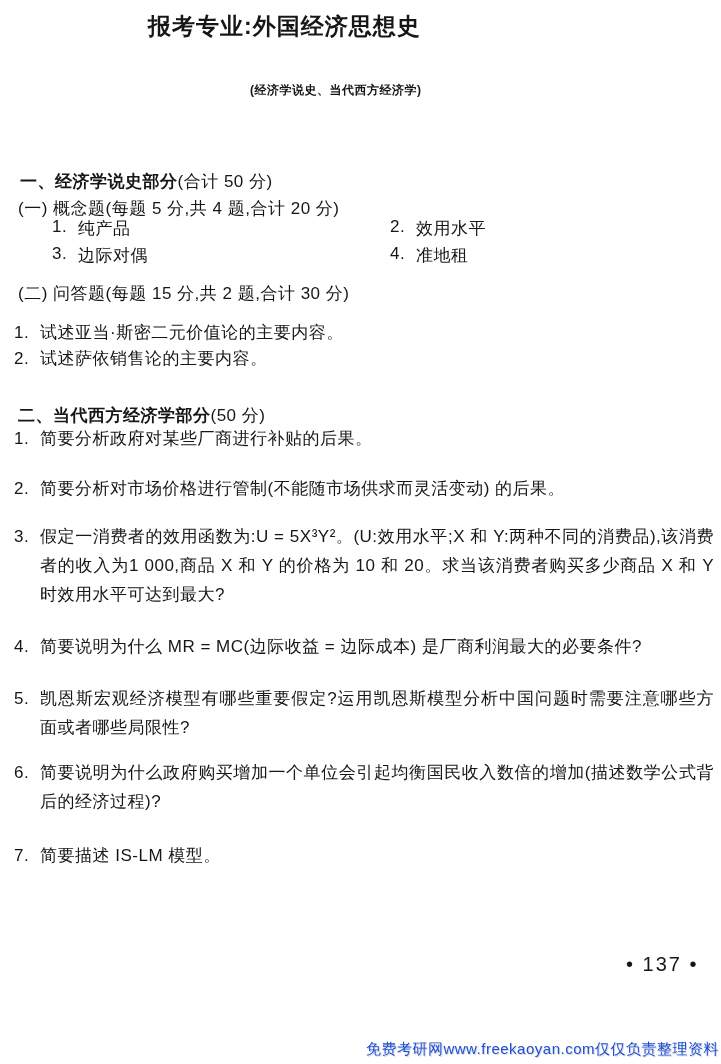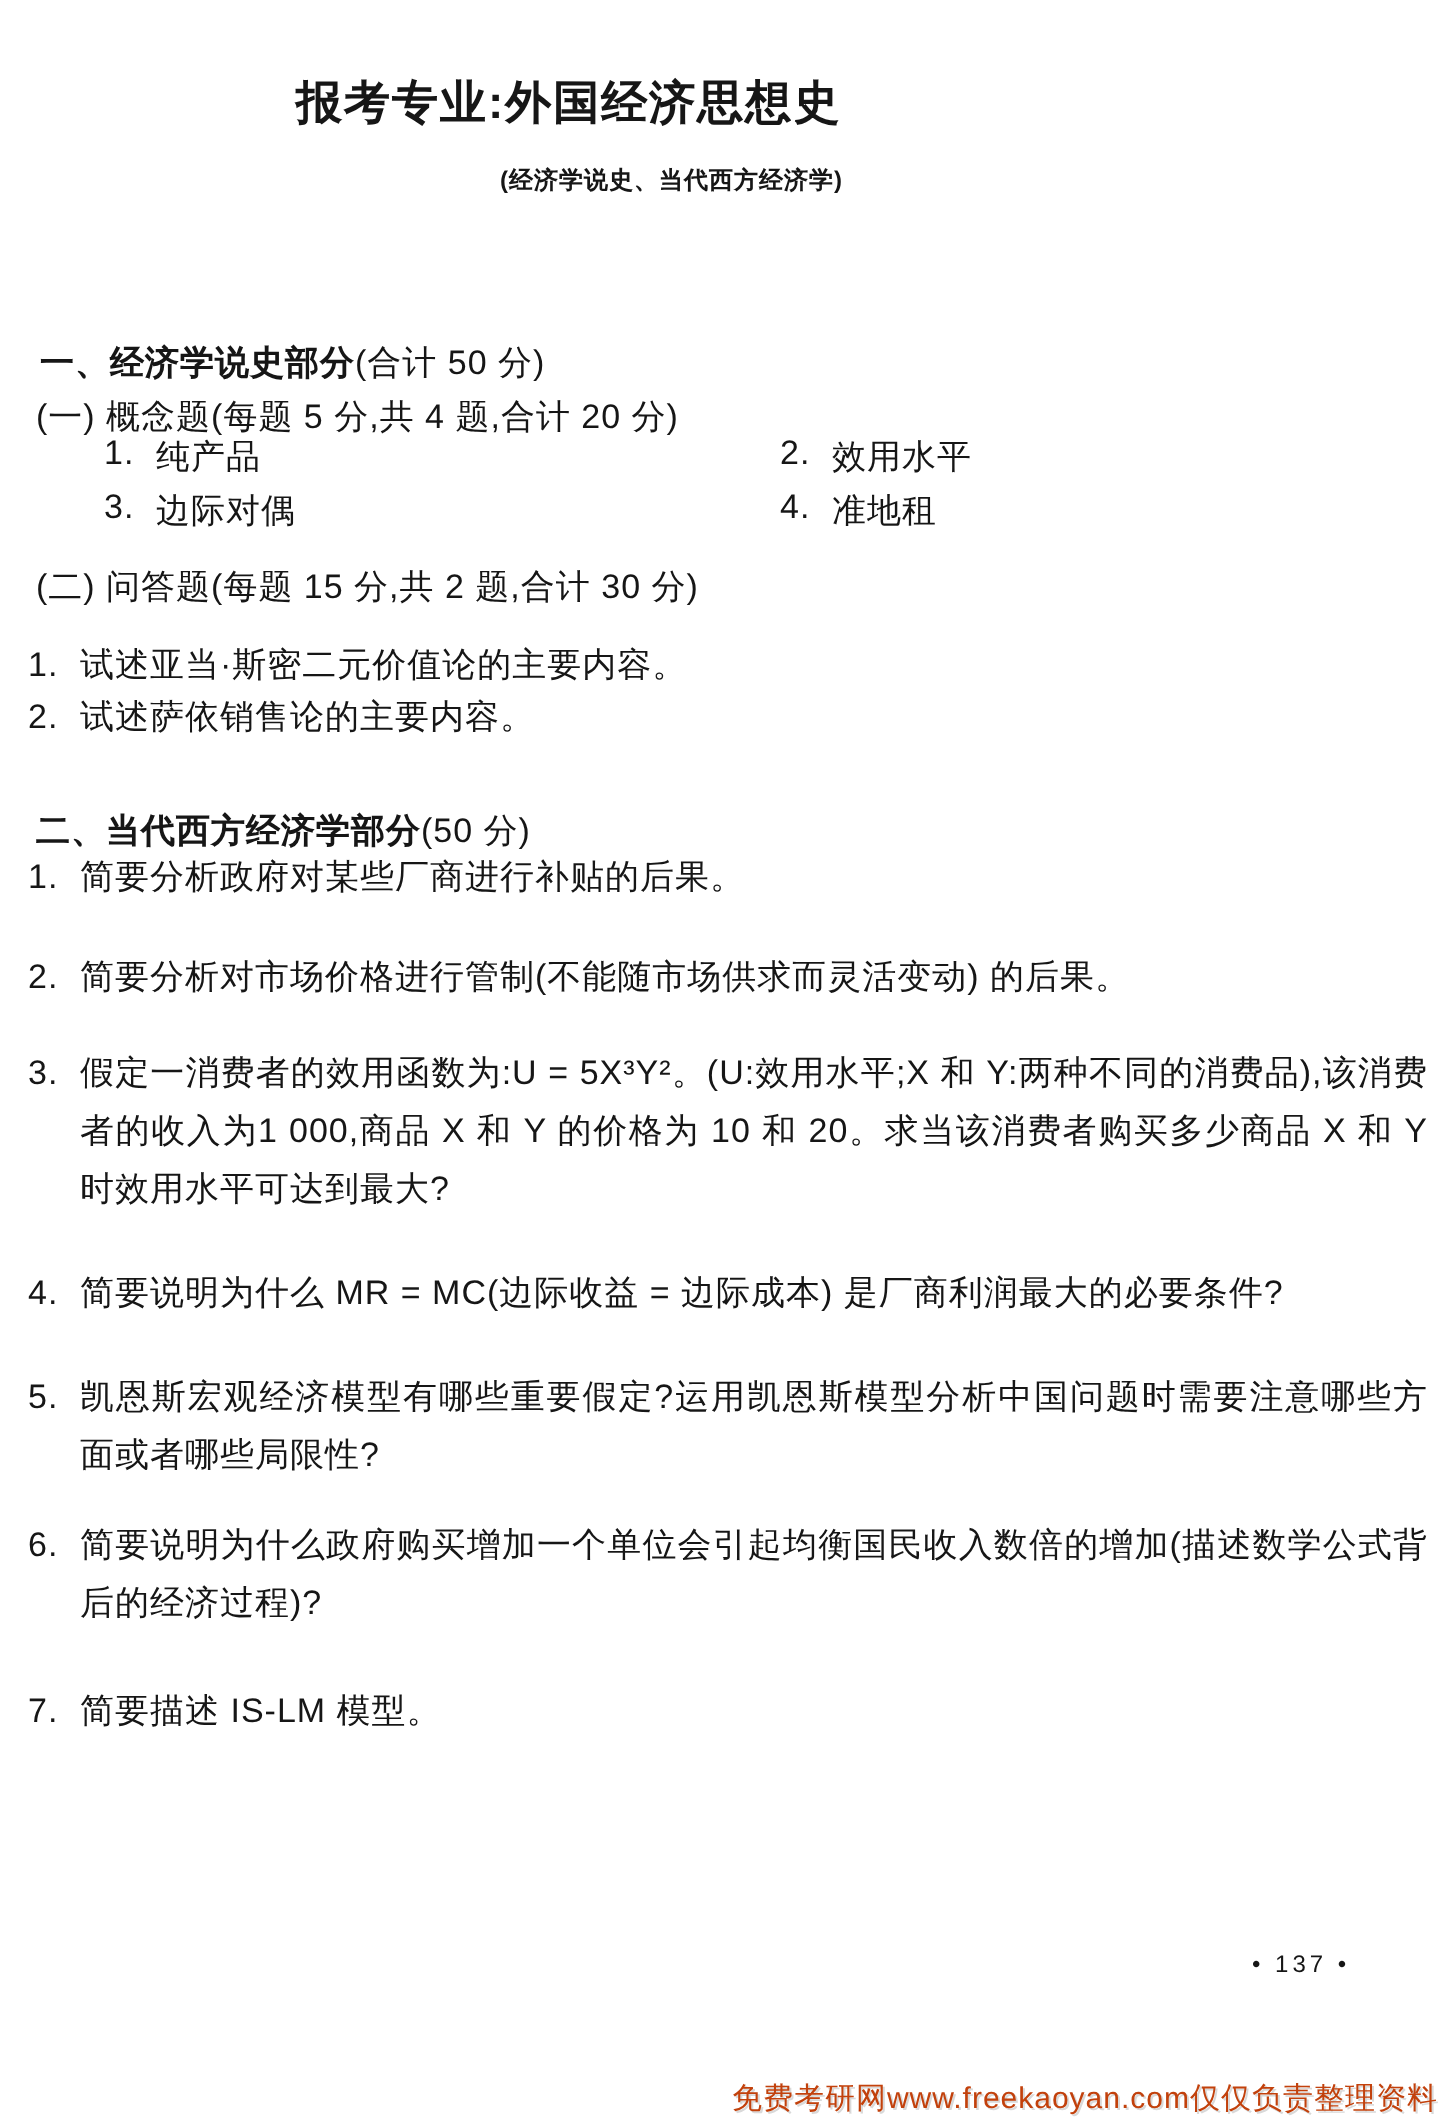--- a/index.html
+++ b/index.html
@@ -18,32 +18,32 @@
   .hdr  { font-size:23px; font-weight:bold; letter-spacing:1px; white-space:nowrap; }
   .hdr3 { font-size:12px; font-weight:bold; letter-spacing:0.5px; white-space:nowrap; }
   .line { font-size:17px; letter-spacing:0.5px; white-space:nowrap; }
   .q {
     display:flex; font-size:17px; letter-spacing:0.5px; line-height:29px;
   }
   .q .num { flex:0 0 26px; }
   .q .qt  { flex:1; text-align:justify; text-justify:inter-ideograph; }
   .concept { display:flex; font-size:17px; letter-spacing:0.5px; white-space:nowrap; }
   .concept .num { flex:0 0 26px; }
-  .pagenum { font-size:12px; letter-spacing:2px; white-space:nowrap;margin-top:22px; }
+  .pagenum { font-size:20px; letter-spacing:2px; white-space:nowrap; }
   .watermark {
     font-size:15px; letter-spacing:0.5px; white-space:nowrap;
-    color:#c2410c; text-shadow:1px 1px 0 #d9d9d9;
+    color:#1d4ed8; text-shadow:1px 1px 0 #d9d9d9;
   }
 </style>
 </head>
 <body>
 
 <div class="page">
 
-  <div class="hdr" style="top:36px; left:148px;text-align:right;">报考专业:外国经济思想史</div>
+  <div class="hdr" style="top:11px; left:148px;text-align:right;">报考专业:外国经济思想史</div>
   <div class="hdr3" style="top:82px; left:250px;">(经济学说史、当代西方经济学)</div>
 
   <div class="line" style="top:170px; left:20px;">
     <span class="b">一、经济学说史部分</span><span>(合计 50 分)</span>
   </div>
 
   <div class="line" style="top:197px; left:18px;text-align:right;">(一) 概念题(每题 5 分,共 4 题,合计 20 分)</div>
 
   <div class="concept" style="top:217px; left:52px;">
     <span class="num">1.</span>

